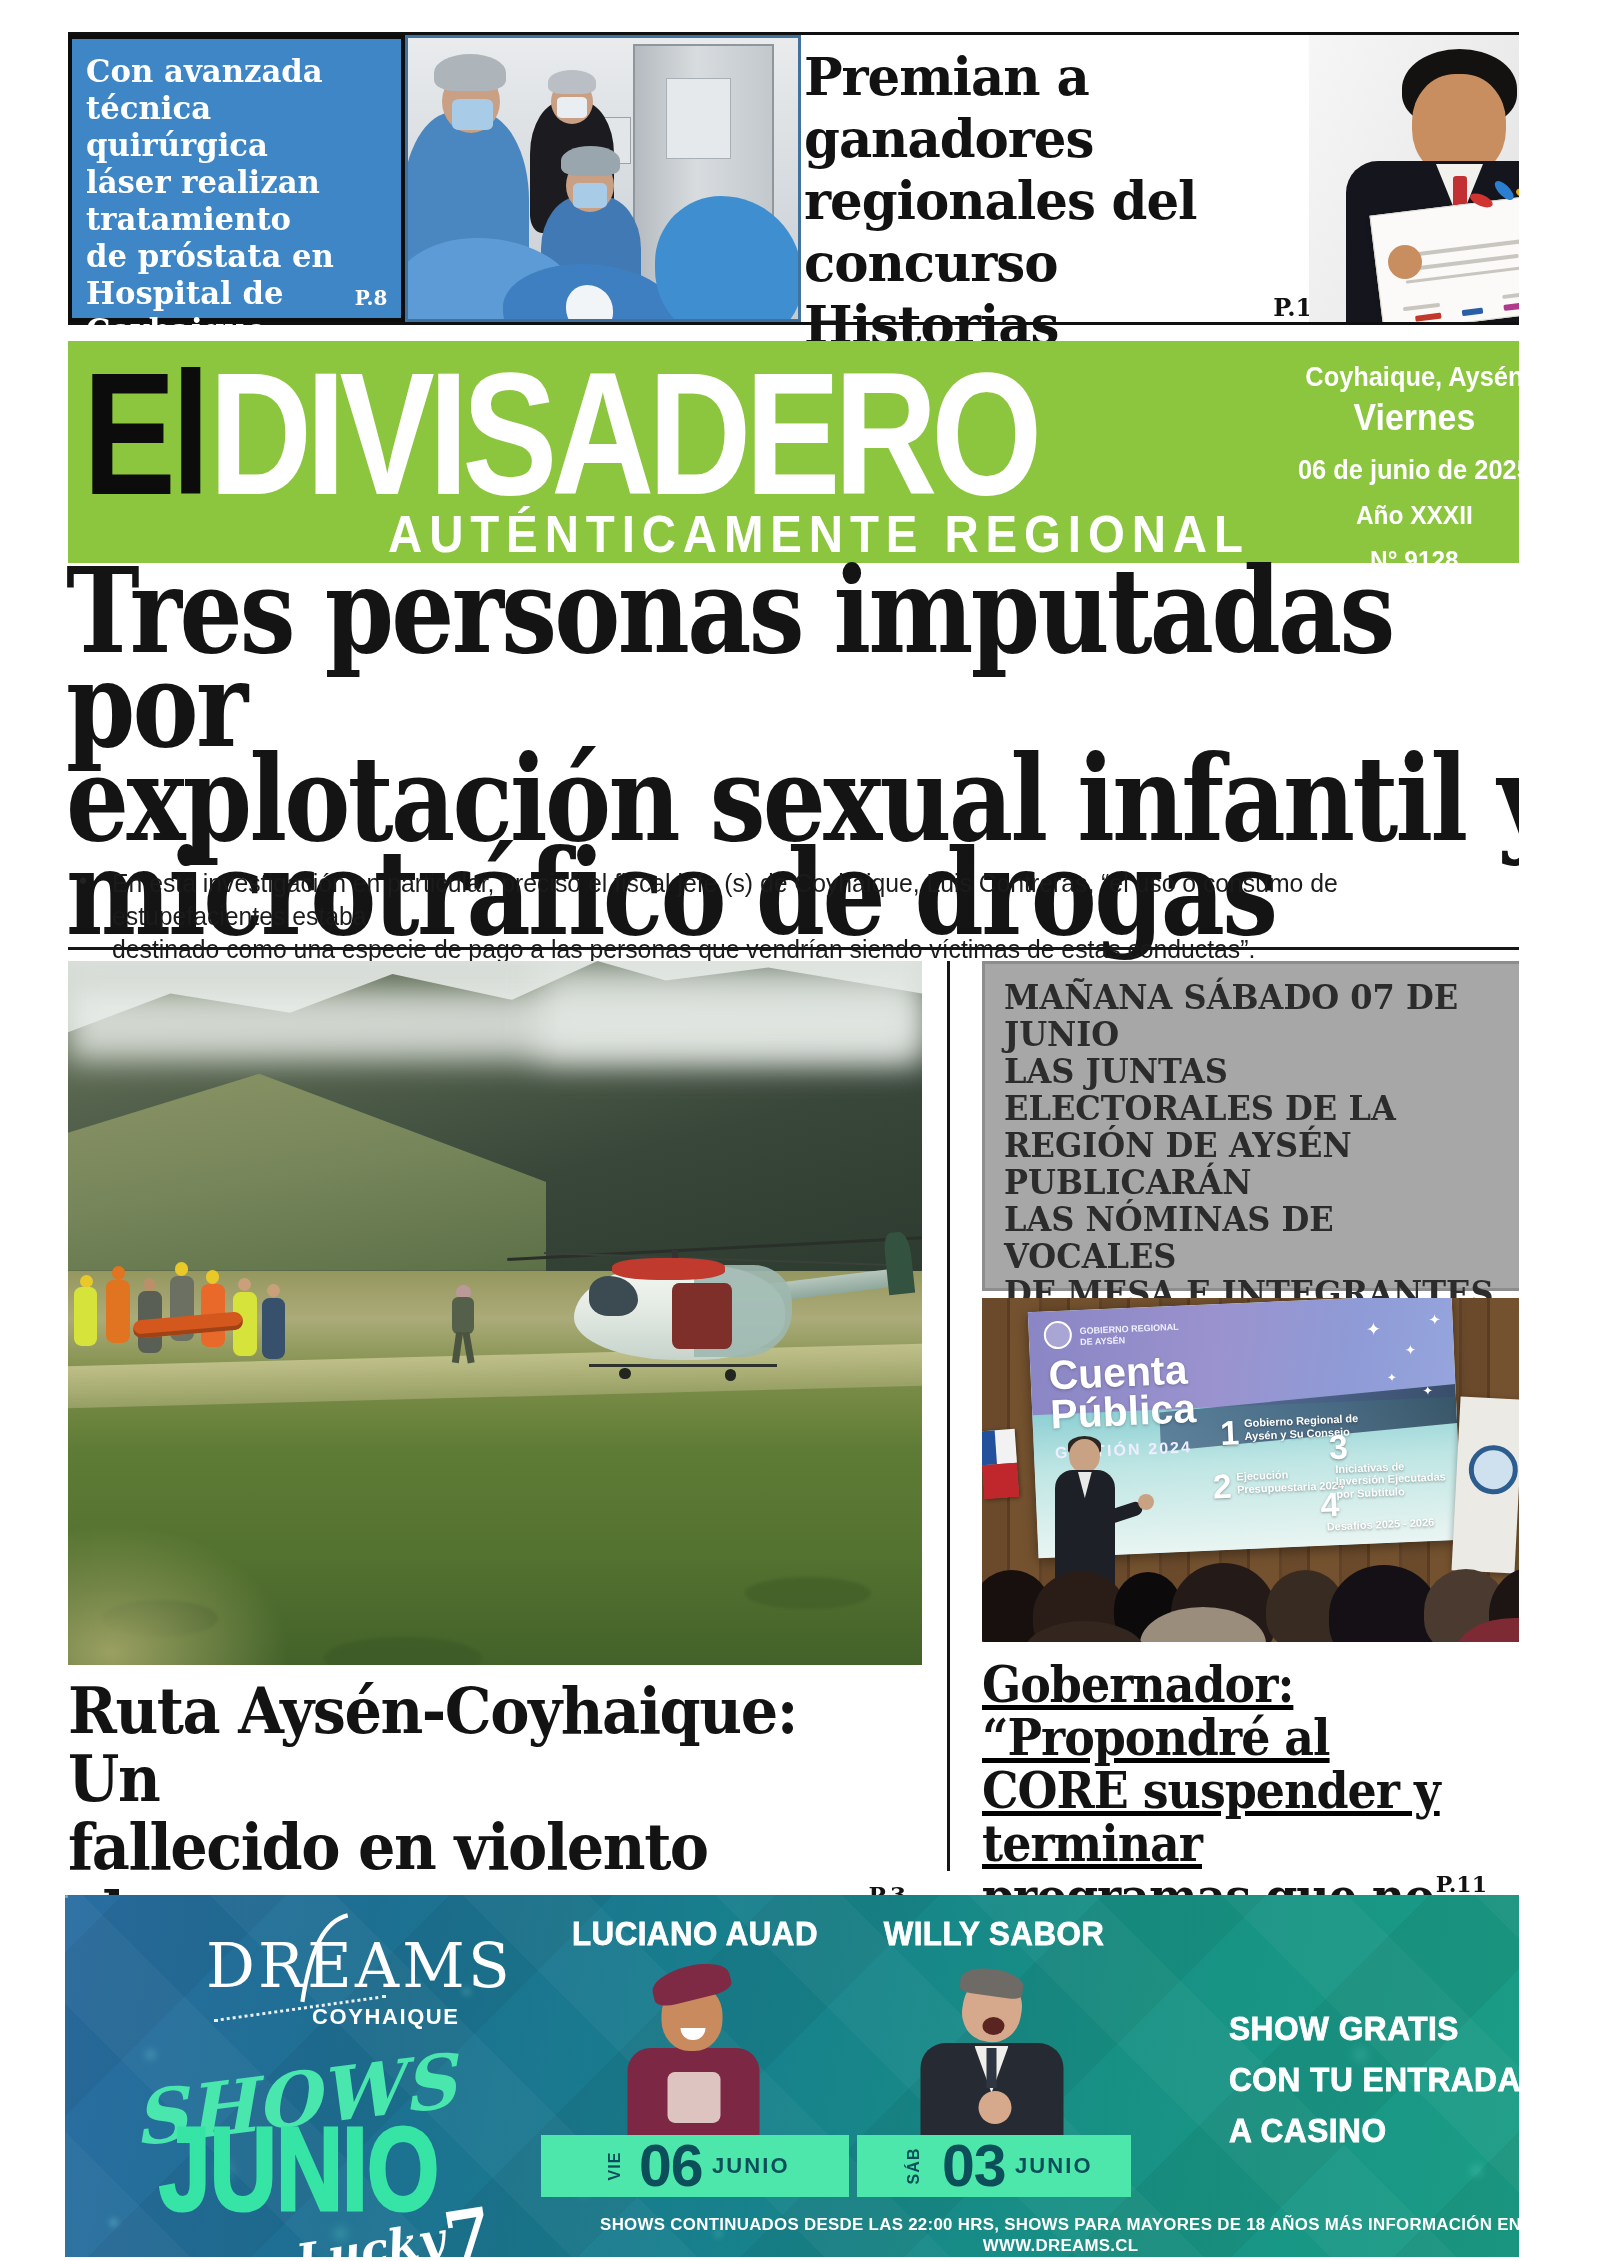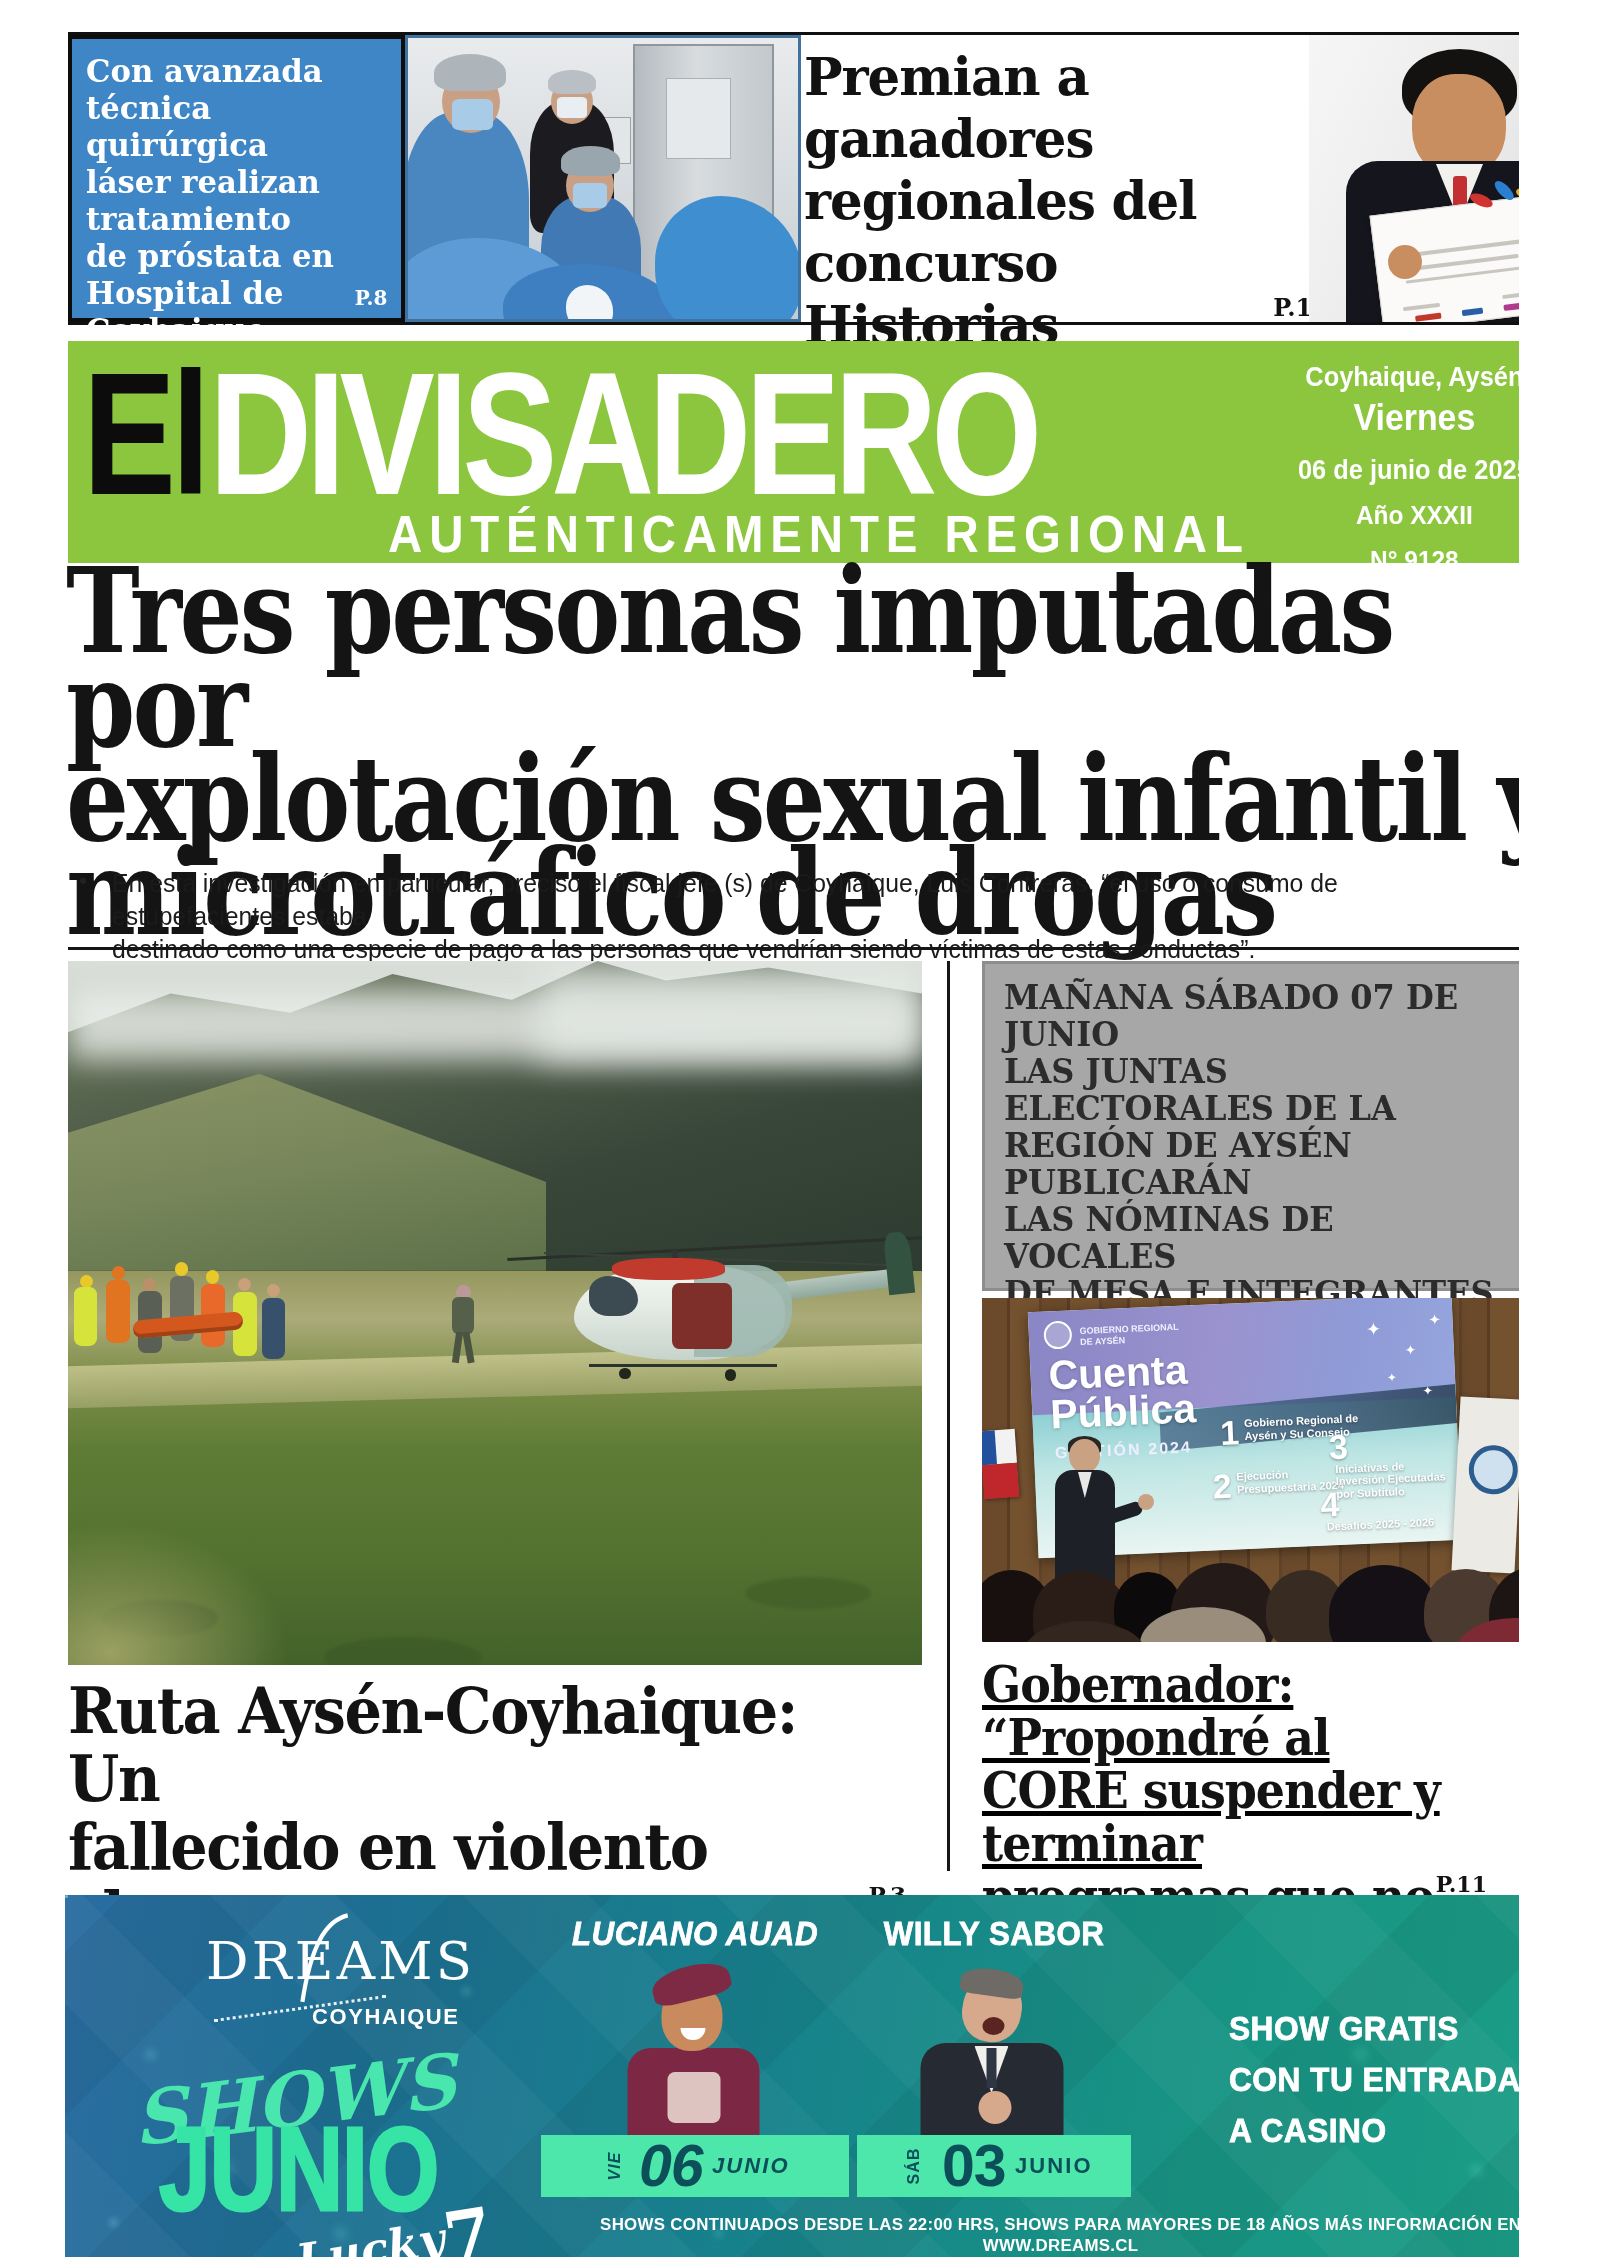--- a/index.html
+++ b/index.html
@@ -208,35 +208,35 @@
             background:repeating-linear-gradient(45deg, rgba(255,255,255,.035) 0 89px, rgba(0,0,0,0) 89px 179px),
                        repeating-linear-gradient(-45deg, rgba(0,0,0,.05) 0 116px, rgba(0,0,0,0) 116px 231px); }
   .glow { position:absolute; left:0; top:0; width:3.2px; height:3.2px; border-radius:50%; background:rgba(190,255,240,.5);
           box-shadow: 158px 274px 13.7px 4.7px rgba(120,245,225,.40), 84px 158px 8.4px 2.6px rgba(150,255,235,.35),
                       274px 337px 10.5px 3.7px rgba(120,245,225,.35), 400px 95px 7.4px 2.1px rgba(170,255,240,.30),
                       516px 295px 8.4px 2.6px rgba(140,250,230,.30), 652px 337px 7.4px 2.1px rgba(140,250,230,.30),
                       1294px 158px 11.6px 3.7px rgba(150,255,240,.30), 1410px 274px 9.5px 3.2px rgba(130,250,230,.35),
                       1084px 326px 7.4px 2.1px rgba(150,255,240,.30), 1463px 63px 6.3px 2.1px rgba(170,255,245,.30),
                       47px 326px 6.3px 2.1px rgba(170,255,245,.35); }
   .dreams-brand { position:absolute; left:141px; top:35px; width:221px; color:#fff;
-                  font-family:"DejaVu Serif", serif; font-size:53px; letter-spacing:3.2px; }
+                  font-family:"DejaVu Serif", serif; font-size:61px; letter-spacing:3.2px; }
   .dreams-arch { position:absolute; left:230px; top:13.7px; }
   .dots-line { position:absolute; left:148px; top:112px; width:174px; border-bottom:3.7px dotted rgba(255,255,255,.9);
                transform:rotate(-8deg); }
   .dreams-loc { position:absolute; left:247px; top:109px; color:#fff; font-weight:bold; font-size:22px; letter-spacing:1.6px; }
   .shows-script { position:absolute; left:74px; top:161px; color:#49E6AE; font-family:"DejaVu Serif", serif;
                   font-style:italic; font-weight:bold; font-size:74px; transform:rotate(-7deg) skewX(-6deg); }
   .junio-big { position:absolute; left:94px; top:221px; color:#36E4A5; font-weight:bold; font-size:119px;
                line-height:105px; letter-spacing:-1.1px; transform:scaleX(.78); transform-origin:left top;
                -webkit-text-stroke:3.2px #36E4A5; }
   .lucky { position:absolute; left:231px; top:311px; color:#fff; font-family:"DejaVu Serif", serif;
            font-style:italic; font-weight:bold; font-size:45px; transform:rotate(-9deg); }
   .lucky b { font-size:69px; font-style:normal; vertical-align:-9.5px; }
   .act { position:absolute; top:19px; width:308px; height:316px; }
-  .act-1 { left:476px;font-style:italic; } .act-2 { left:792px; width:274px; }
+  .act-1 { left:476px; } .act-2 { left:792px; width:274px; }
   .act-name { text-align:center; color:#fff; font-weight:bold; font-size:34px; letter-spacing:0.5px;
               transform:scaleX(.92); transform-origin:center top; -webkit-text-stroke:0.8px #fff; }
   .act-bar { position:absolute; left:0; top:221px; width:100%; height:62px; background:#4DE6AB;
              display:flex; align-items:center; justify-content:center; gap:9.5px; color:#0C4F5A; }
   .bar-day { font-weight:bold; font-size:16px; letter-spacing:1.1px; transform:rotate(-90deg); }
   .bar-num { font-weight:bold; font-size:59px; letter-spacing:-1.1px; }
   .bar-mon { font-weight:bold; font-size:22px; letter-spacing:2.1px; }
   .fig { position:absolute; left:50%; top:55px; width:189px; height:167px; transform:translateX(-50%); }
   .luc-beret { position:absolute; left:51px; top:-3.2px; width:79px; height:34px; background:#7e2a44;
                border-radius:60% 60% 30% 30%; transform:rotate(-14deg); }

